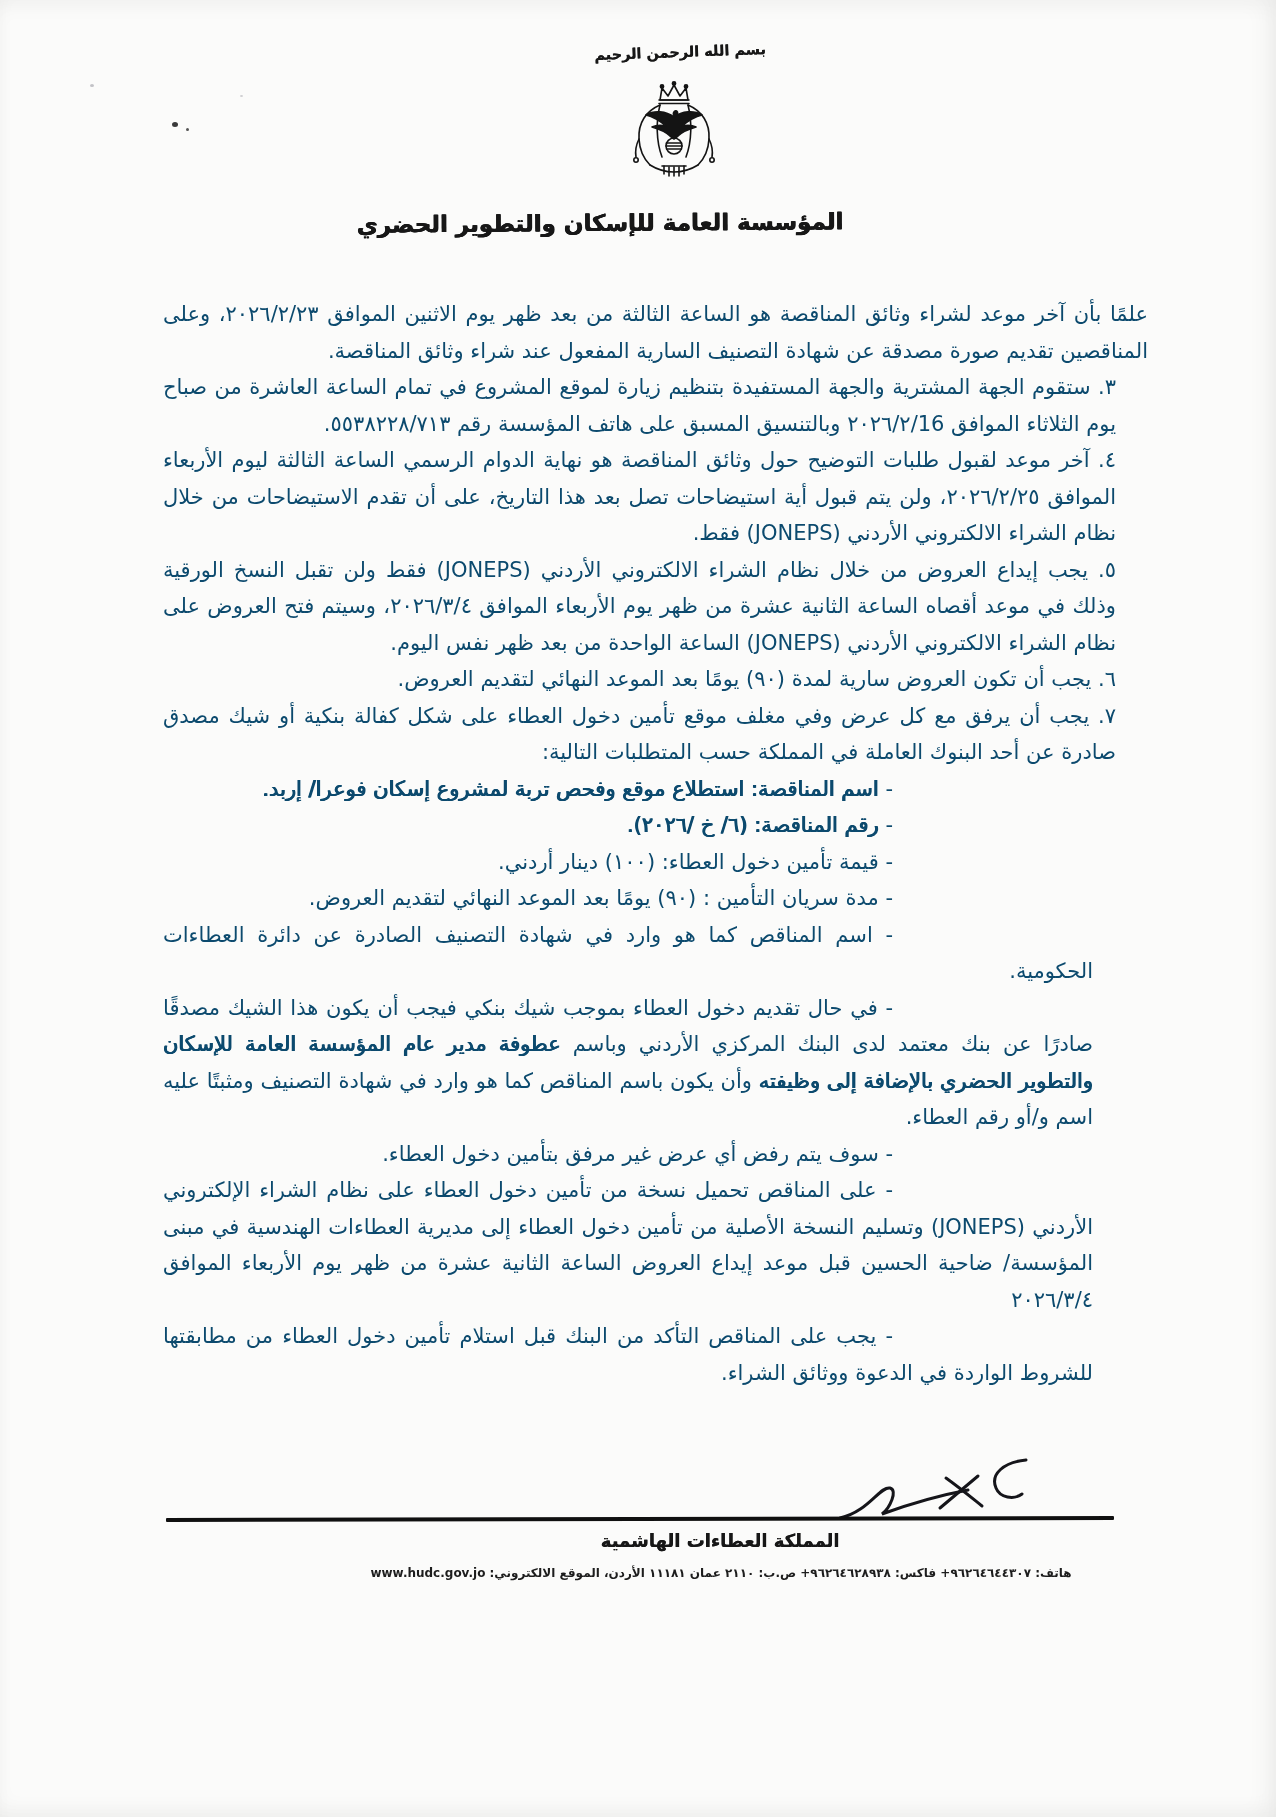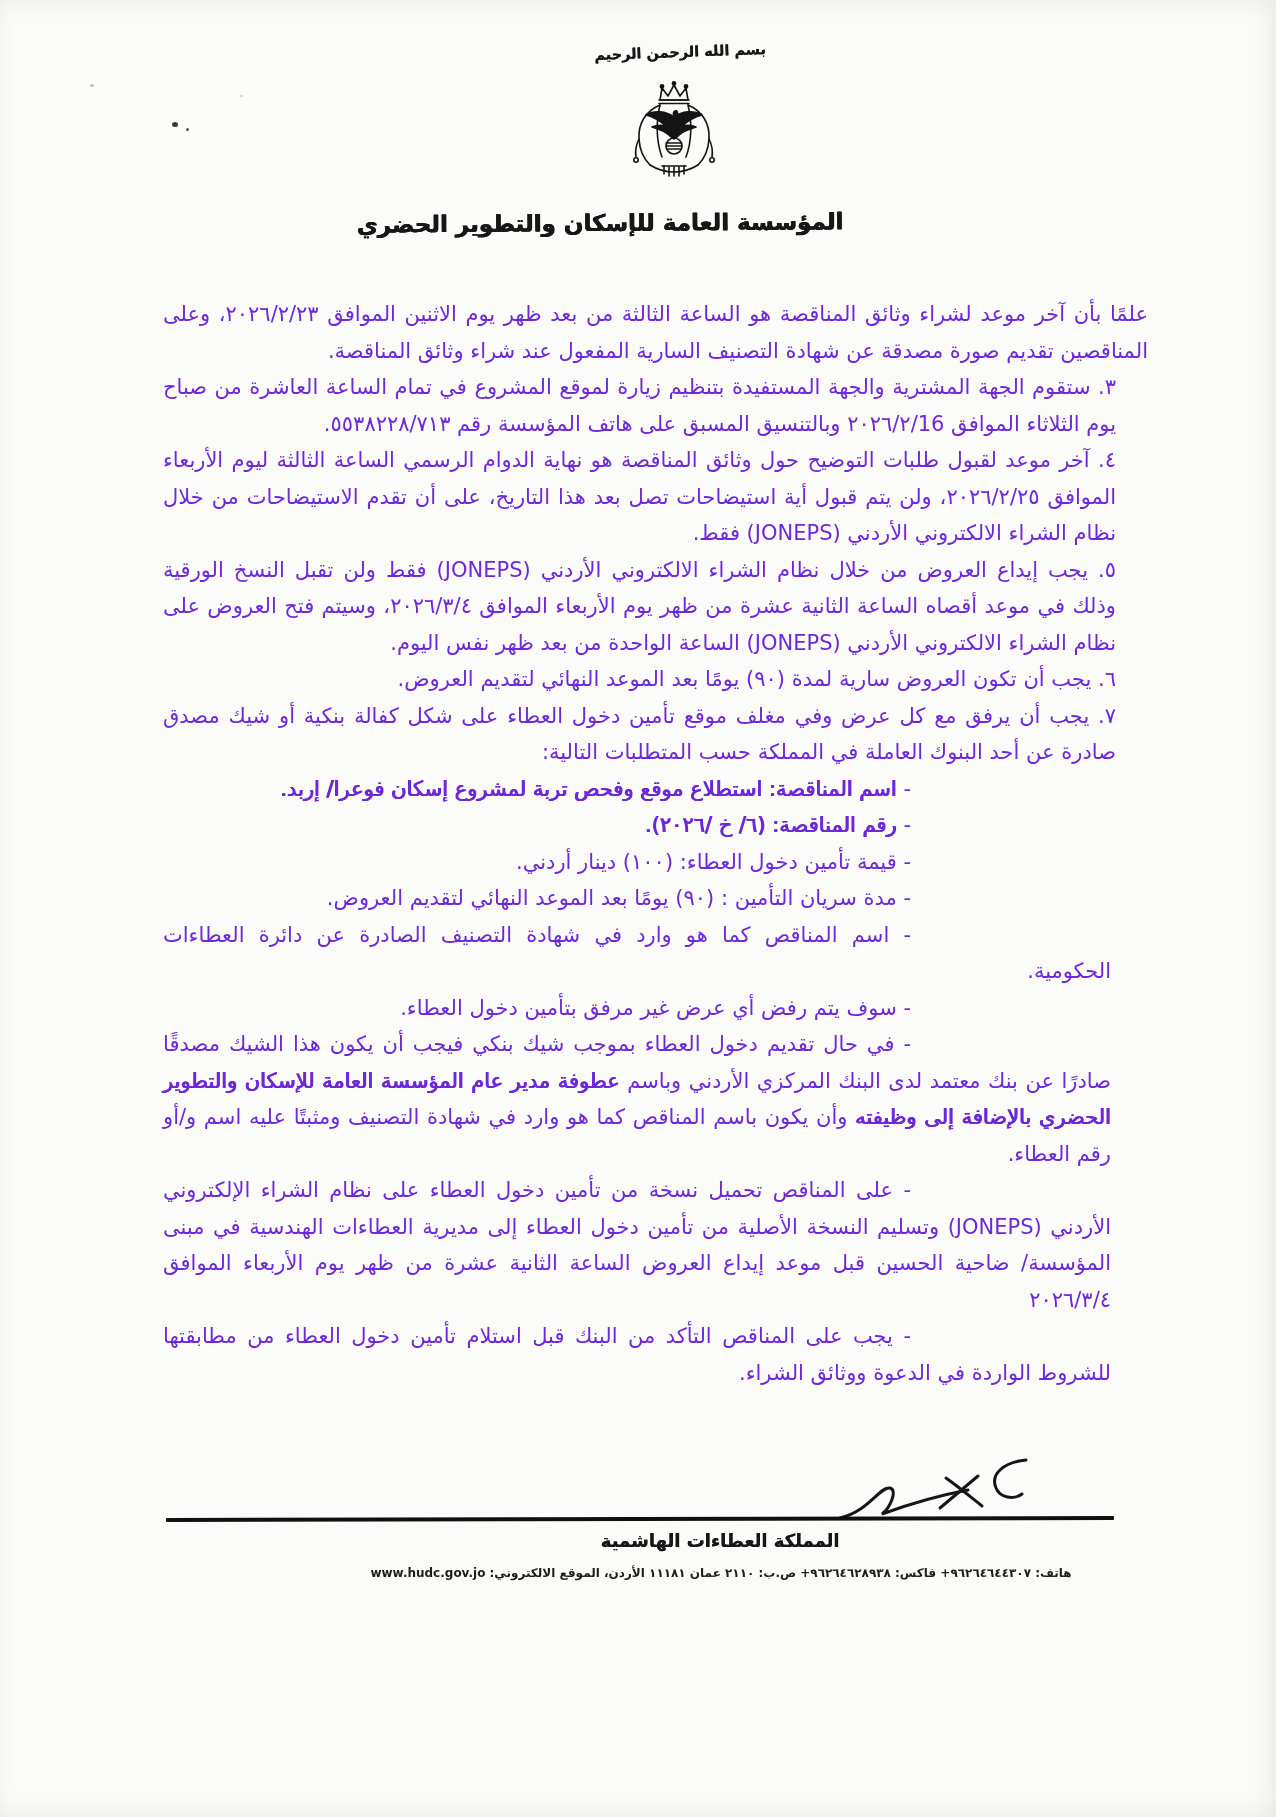--- a/index.html
+++ b/index.html
@@ -22,25 +22,25 @@
   .orgname {
     position:absolute; top:210px; left:330px; width:540px; text-align:center;
     font-size:23px; font-weight:700; letter-spacing:-.5px;
     text-shadow:.5px 0 currentColor, -.3px 0 currentColor;
     transform:rotate(-.4deg);
   }
 
   .docbody {
     position:absolute; top:296px; right:128px; width:985px;
     direction:rtl; text-align:justify; font-size:21px; line-height:36.5px;
-    color:#6d28d9; font-weight:400;
+    color:#0c4a6e; font-weight:400;
   }
   .blk { margin:0; }
   .blk.num  { margin-right:32px; }
-  .blk.dash { margin-right:37px; text-indent:200px; }
+  .blk.dash { margin-right:55px; text-indent:200px; }
   .b { text-shadow:.55px 0 currentColor, -.55px 0 currentColor; }
   .marker { white-space:pre; }
 
   .sig { position:absolute; left:828px; top:1448px; }
   .rule {
     position:absolute; left:166px; top:1517px; width:948px; height:4px;
     background:#101010; transform:rotate(-.12deg); border-radius:1px;
   }
   .kingdom {
     position:absolute; top:1530px; left:570px; width:300px; text-align:center;
@@ -95,22 +95,22 @@
       <p class="blk num"><span class="marker">٣.</span><span> ستقوم الجهة المشترية والجهة المستفيدة بتنظيم زيارة لموقع المشروع في تمام الساعة العاشرة من صباح يوم الثلاثاء الموافق ٢٠٢٦/٢/16 وبالتنسيق المسبق على هاتف المؤسسة رقم ٥٥٣٨٢٢٨/٧١٣.</span></p>
       <p class="blk num"><span class="marker">٤.</span><span> آخر موعد لقبول طلبات التوضيح حول وثائق المناقصة هو نهاية الدوام الرسمي الساعة الثالثة ليوم الأربعاء الموافق ٢٠٢٦/٢/٢٥، ولن يتم قبول أية استيضاحات تصل بعد هذا التاريخ، على أن تقدم الاستيضاحات من خلال نظام الشراء الالكتروني الأردني (JONEPS) فقط.</span></p>
       <p class="blk num"><span class="marker">٥.</span><span> يجب إيداع العروض من خلال نظام الشراء الالكتروني الأردني (JONEPS) فقط ولن تقبل النسخ الورقية وذلك في موعد أقصاه الساعة الثانية عشرة من ظهر يوم الأربعاء الموافق ٢٠٢٦/٣/٤، وسيتم فتح العروض على نظام الشراء الالكتروني الأردني (JONEPS) الساعة الواحدة من بعد ظهر نفس اليوم.</span></p>
       <p class="blk num"><span class="marker">٦.</span><span> يجب أن تكون العروض سارية لمدة (٩٠) يومًا بعد الموعد النهائي لتقديم العروض.</span></p>
       <p class="blk num"><span class="marker">٧.</span><span> يجب أن يرفق مع كل عرض وفي مغلف موقع تأمين دخول العطاء على شكل كفالة بنكية أو شيك مصدق صادرة عن أحد البنوك العاملة في المملكة حسب المتطلبات التالية:</span></p>
       <p class="blk dash"><span class="marker">-</span><span class="b"> اسم المناقصة: استطلاع موقع وفحص تربة لمشروع إسكان فوعرا/ إربد.</span></p>
       <p class="blk dash"><span class="marker">-</span><span class="b"> رقم المناقصة: (٦/ خ /٢٠٢٦).</span></p>
       <p class="blk dash"><span class="marker">-</span><span> قيمة تأمين دخول العطاء: (١٠٠) دينار أردني.</span></p>
       <p class="blk dash"><span class="marker">-</span><span> مدة سريان التأمين : (٩٠) يومًا بعد الموعد النهائي لتقديم العروض.</span></p>
       <p class="blk dash"><span class="marker">-</span><span> اسم المناقص كما هو وارد في شهادة التصنيف الصادرة عن دائرة العطاءات الحكومية.</span></p>
+      <p class="blk dash"><span class="marker">-</span><span> في حال تقديم دخول العطاء بموجب شيك بنكي فيجب أن يكون هذا الشيك مصدقًا صادرًا عن بنك معتمد لدى البنك المركزي الأردني وباسم </span><span class="b">عطوفة مدير عام المؤسسة العامة للإسكان والتطوير الحضري بالإضافة إلى وظيفته</span><span> وأن يكون باسم المناقص كما هو وارد في شهادة التصنيف ومثبتًا عليه اسم و/أو رقم العطاء.</span></p>
       <p class="blk dash"><span class="marker">-</span><span> سوف يتم رفض أي عرض غير مرفق بتأمين دخول العطاء.</span></p>
-      <p class="blk dash"><span class="marker">-</span><span> في حال تقديم دخول العطاء بموجب شيك بنكي فيجب أن يكون هذا الشيك مصدقًا صادرًا عن بنك معتمد لدى البنك المركزي الأردني وباسم </span><span class="b">عطوفة مدير عام المؤسسة العامة للإسكان والتطوير الحضري بالإضافة إلى وظيفته</span><span> وأن يكون باسم المناقص كما هو وارد في شهادة التصنيف ومثبتًا عليه اسم و/أو رقم العطاء.</span></p>
       <p class="blk dash"><span class="marker">-</span><span> على المناقص تحميل نسخة من تأمين دخول العطاء على نظام الشراء الإلكتروني الأردني (JONEPS) وتسليم النسخة الأصلية من تأمين دخول العطاء إلى مديرية العطاءات الهندسية في مبنى المؤسسة/ ضاحية الحسين قبل موعد إيداع العروض الساعة الثانية عشرة من ظهر يوم الأربعاء الموافق ٢٠٢٦/٣/٤</span></p>
       <p class="blk dash"><span class="marker">-</span><span> يجب على المناقص التأكد من البنك قبل استلام تأمين دخول العطاء من مطابقتها للشروط الواردة في الدعوة ووثائق الشراء.</span></p>
     </div>
 
   <svg class="sig" width="212" height="88" viewBox="0 0 212 88" aria-hidden="true">
     <g fill="none" stroke="#15151a" stroke-width="3" stroke-linecap="round">
       <path d="M12,70 C40,64 52,38 62,40 C70,42 62,60 54,66 C76,58 108,48 140,42"></path>
       <path d="M112,60 L150,28"></path>
       <path d="M118,30 C132,40 144,50 154,58"></path>
       <path d="M198,12 C176,14 162,26 168,40 C172,50 186,52 194,46"></path>

